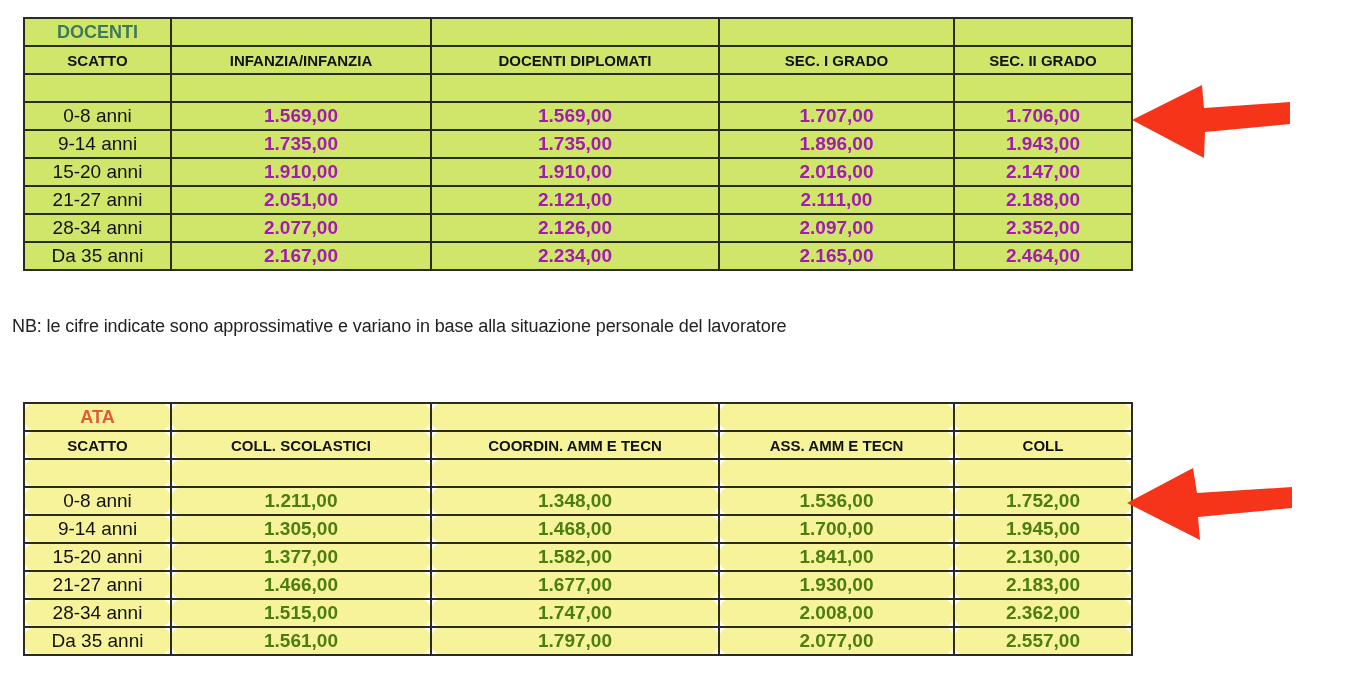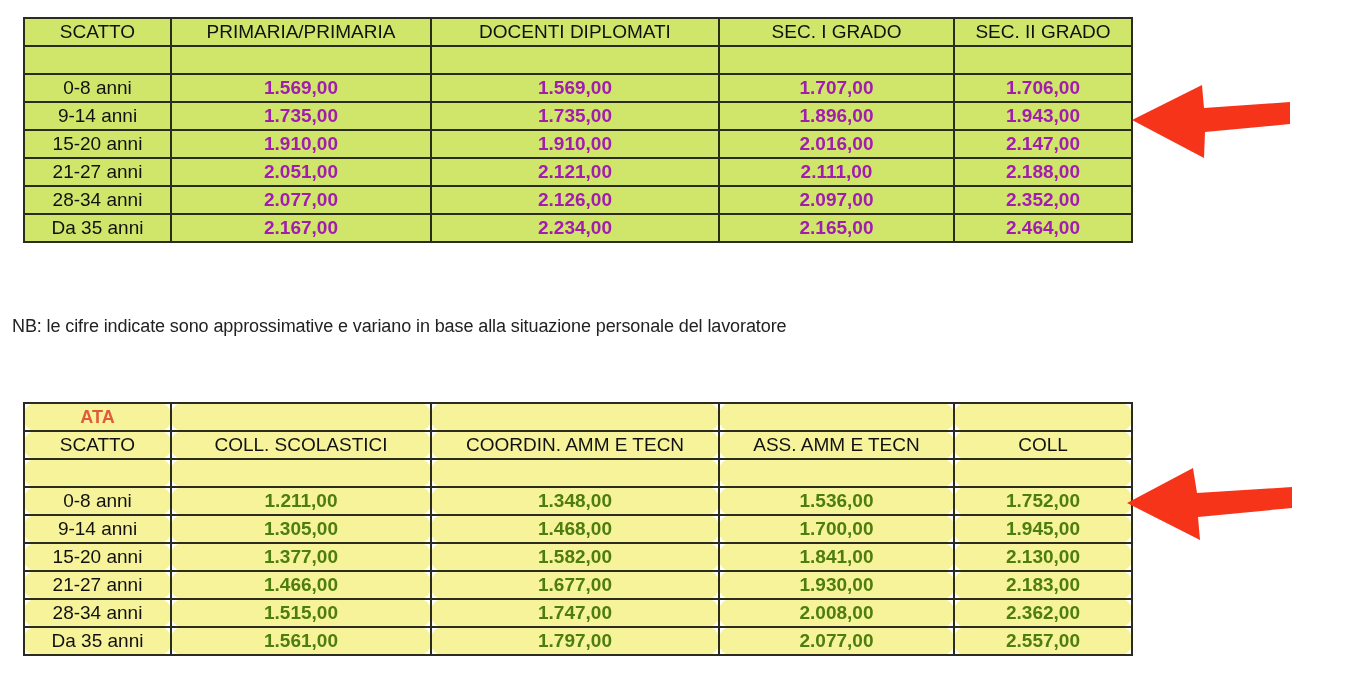--- a/index.html
+++ b/index.html
@@ -38,22 +38,22 @@
     .col-4 { width: 178px; }
 
     .section-label {
       font-weight: bold;
       font-size: 18px;
     }
     #docenti-table .section-label { color: #3e7a5a; }
     #ata-table .section-label { color: #e05a3c; }
 
     .hdr {
-      font-weight: normal;
-      font-size: 19px;
+      font-weight: bold;
+      font-size: 15px;
       color: #111;
     }
     .scatto-cell {
       font-size: 19px;
       color: #111;
     }
     .val {
       font-weight: bold;
       font-size: 19px;
     }
@@ -82,23 +82,30 @@
 
 <table class="grid" id="docenti-table">
   <colgroup>
     <col class="col-0">
       <col class="col-1">
       <col class="col-2">
       <col class="col-3">
       <col class="col-4">
   </colgroup>
   <tbody>
+      <tr>
+    <td class="section-label">DOCENTI</td>
+    <td></td>
+        <td></td>
+        <td></td>
+        <td></td>
+  </tr>
   <tr>
     <td class="hdr">SCATTO</td>
-    <td class="hdr">PRIMARIA/PRIMARIA</td>
+    <td class="hdr">INFANZIA/INFANZIA</td>
     <td class="hdr">DOCENTI DIPLOMATI</td>
     <td class="hdr">SEC. I GRADO</td>
     <td class="hdr">SEC. II GRADO</td>
   </tr>
   <tr>
     <td></td>
         <td></td>
         <td></td>
         <td></td>
         <td></td>

